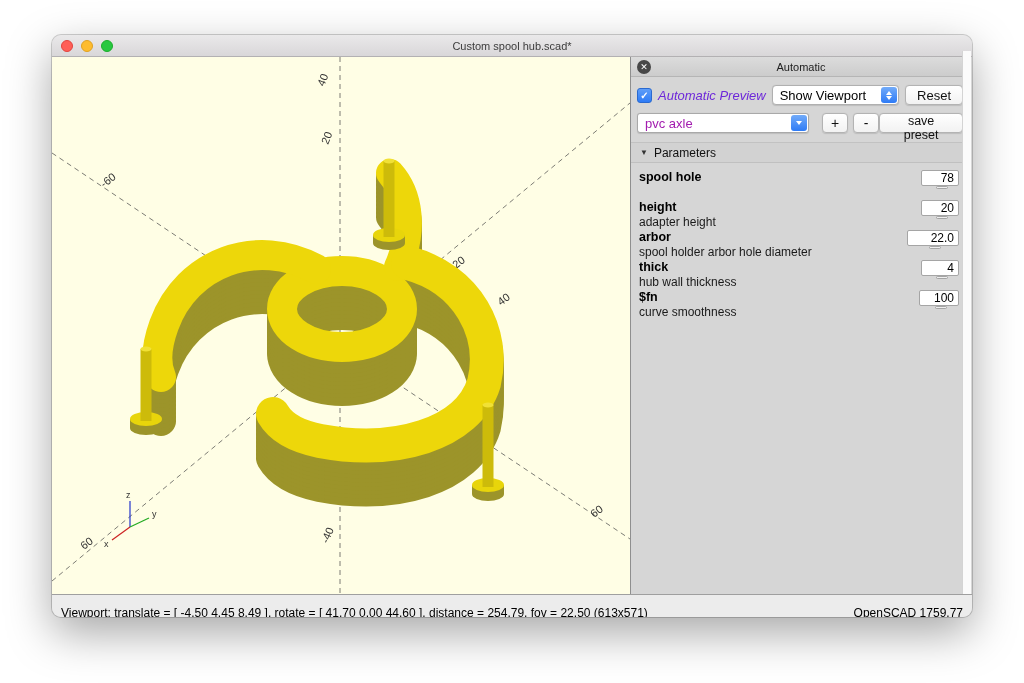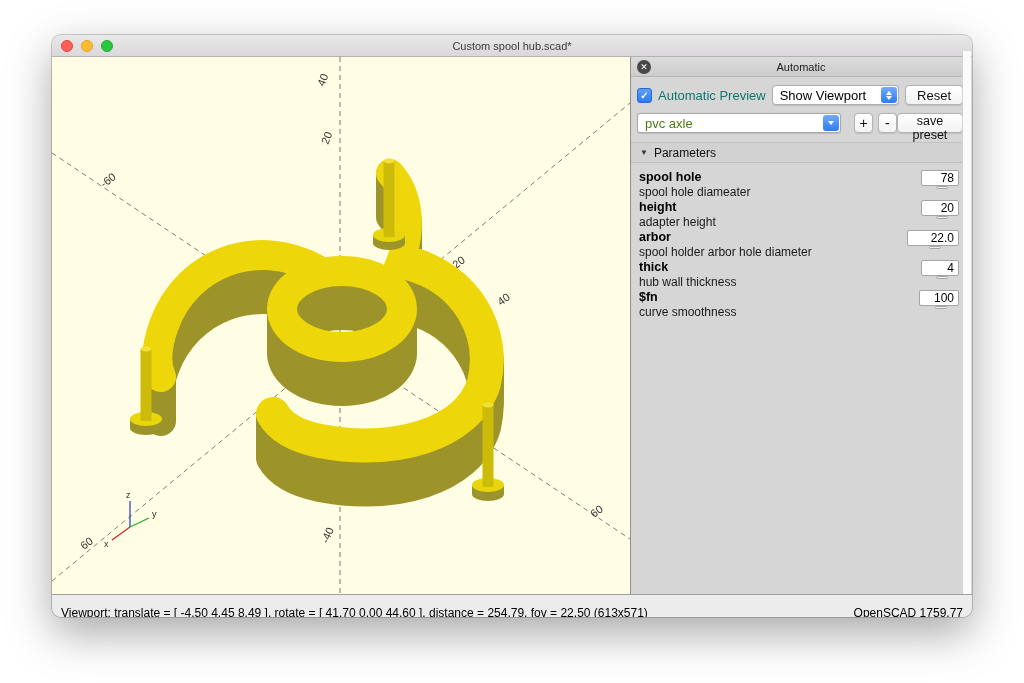--- a/index.html
+++ b/index.html
@@ -53,21 +53,21 @@
     position:absolute; left:6px; top:3px; width:14px; height:14px; border-radius:50%;
     background:#474747; color:#fff; font-size:9px; line-height:14px; text-align:center;
     cursor:default;
   }
   .toolbar1 { display:flex; align-items:center; gap:6px; padding:8px 8px 5px 6px; flex:0 0 auto; }
   .cb {
     width:15px; height:15px; border-radius:3px; flex:0 0 auto;
     background:linear-gradient(#5f9ef8,#2e7bf6); border:1px solid #2a6ad0;
     color:#fff; font-size:10px; line-height:13px; text-align:center; font-weight:bold;
   }
-  .cb-label { font-size:13px; color:#0f766e; white-space:nowrap; }
+  .cb-label { font-size:13px; color:#6d28d9; white-space:nowrap;font-style:italic; }
   .popup {
     height:20px; width:132px; background:#fff; border:1px solid #b0b0b0; border-radius:4px;
     display:flex; align-items:center; justify-content:space-between;
     font-size:13px; color:#000; padding-left:7px;
     box-shadow:0 .5px 1px rgba(0,0,0,.12);
   }
   .popup-btn {
     width:16px; height:16px; border-radius:3px; margin-right:1px; flex:0 0 auto;
     background:linear-gradient(#72abf9,#2e7bf6);
     display:flex; flex-direction:column; align-items:center; justify-content:center;
@@ -76,23 +76,23 @@
   .tri-down { width:0; height:0; border-left:3px solid transparent; border-right:3px solid transparent; border-top:4px solid #fff; display:block; }
   .btn {
     height:20px; border:1px solid #b3b3b3; border-radius:4px;
     background:linear-gradient(#ffffff,#f2f2f2); color:#111;
     font-size:13px; font-family:inherit; padding:0 11px;
     box-shadow:0 .5px 1px rgba(0,0,0,.12);
   }
   .reset { margin-left:auto; }
   .toolbar2 { display:flex; align-items:center; padding:3px 8px 9px 6px; flex:0 0 auto; }
   .combo {
-    width:204px; height:20px; background:#fff; border:1px solid #a9a9a9; border-radius:3px;
+    width:172px; height:20px; background:#fff; border:1px solid #a9a9a9; border-radius:3px;
     display:flex; align-items:center; justify-content:space-between;
-    font-size:13px; color:#4d7c0f; padding-left:7px; flex:0 0 auto;
+    font-size:13px; color:#a21caf; padding-left:7px; flex:0 0 auto;
     box-shadow:0 .5px 1px rgba(0,0,0,.12);
   }
   .plus  { width:28px; padding:0; margin-left:13px; font-size:14px; }
   .minus { width:28px; padding:0; margin-left:5px;  font-size:14px; }
   .save  { margin-left:auto; font-size:12.5px; }
   .params-header {
     height:21px; border-top:1px solid #c2c2c2; border-bottom:1px solid #c0c0c0;
     background:#d2d2d2; display:flex; align-items:center; gap:6px;
     padding-left:9px; font-size:12px; color:#111; flex:0 0 auto;
   }
@@ -251,21 +251,20 @@
 
       <div class="params-header">
         <span class="collapse">▼</span>
         <span>Parameters</span>
       </div>
 
       <div class="params">
 
         <div class="param">
           <div class="pname">spool hole</div>
-          <div class="pdesc">spool hole diameater</div>
           <div class="spin">
             <input value="78" style="">
             <span class="stepper">
                 <i class="step-up"></i>
                 <i class="step-down"></i>
               </span>
           </div>
         </div>
 
         <div class="param">

